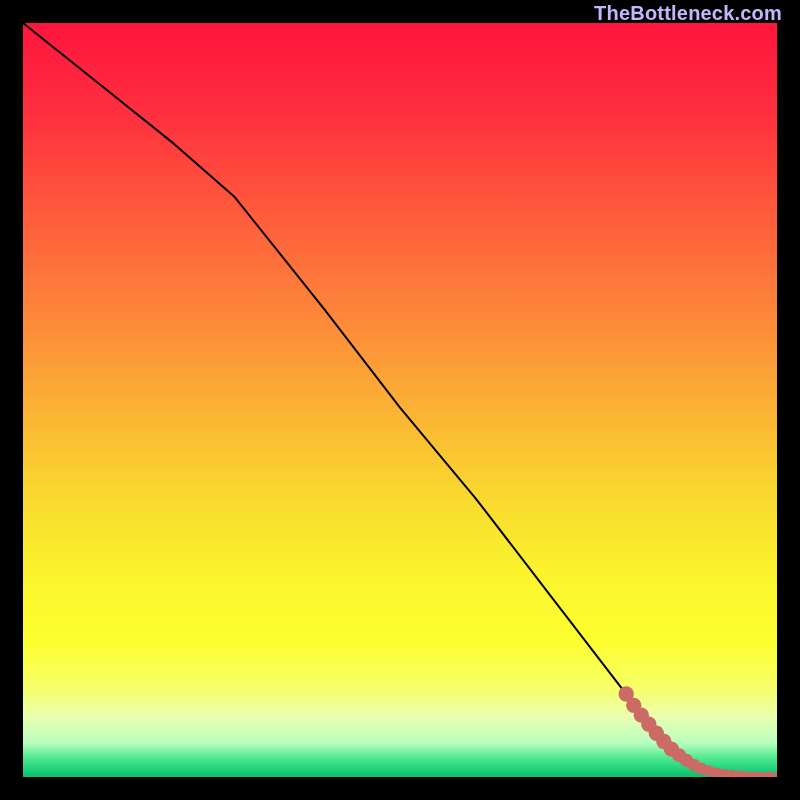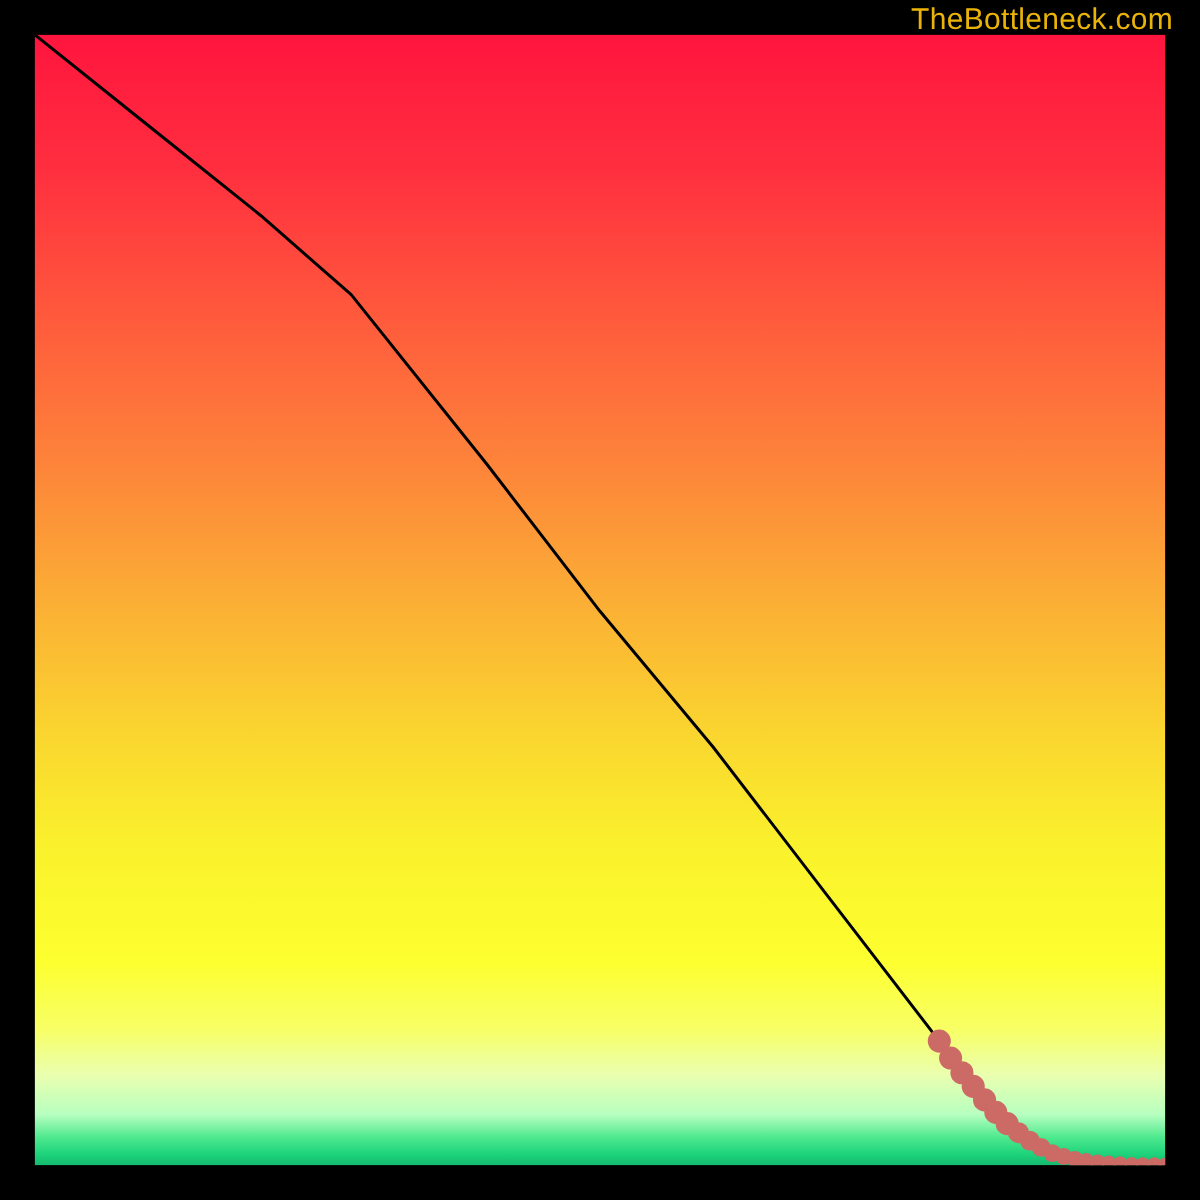--- a/index.html
+++ b/index.html
@@ -14,23 +14,23 @@
   .stage {
     position: relative;
     width: 800px;
     height: 800px;
     background: #000;
   }
   .attribution {
     position: absolute;
     top: 2px;
     right: 18px;
-    color: #eab308;
+    color: #c4b5fd;
     font-size: 20px;
-    font-weight: 400;
+    font-weight: 700;
     letter-spacing: 0.2px;
   }
   .plot {
     position: absolute;
     left: 23px;
     top: 23px;
     width: 754px;
     height: 754px;
     overflow: hidden;
   }

